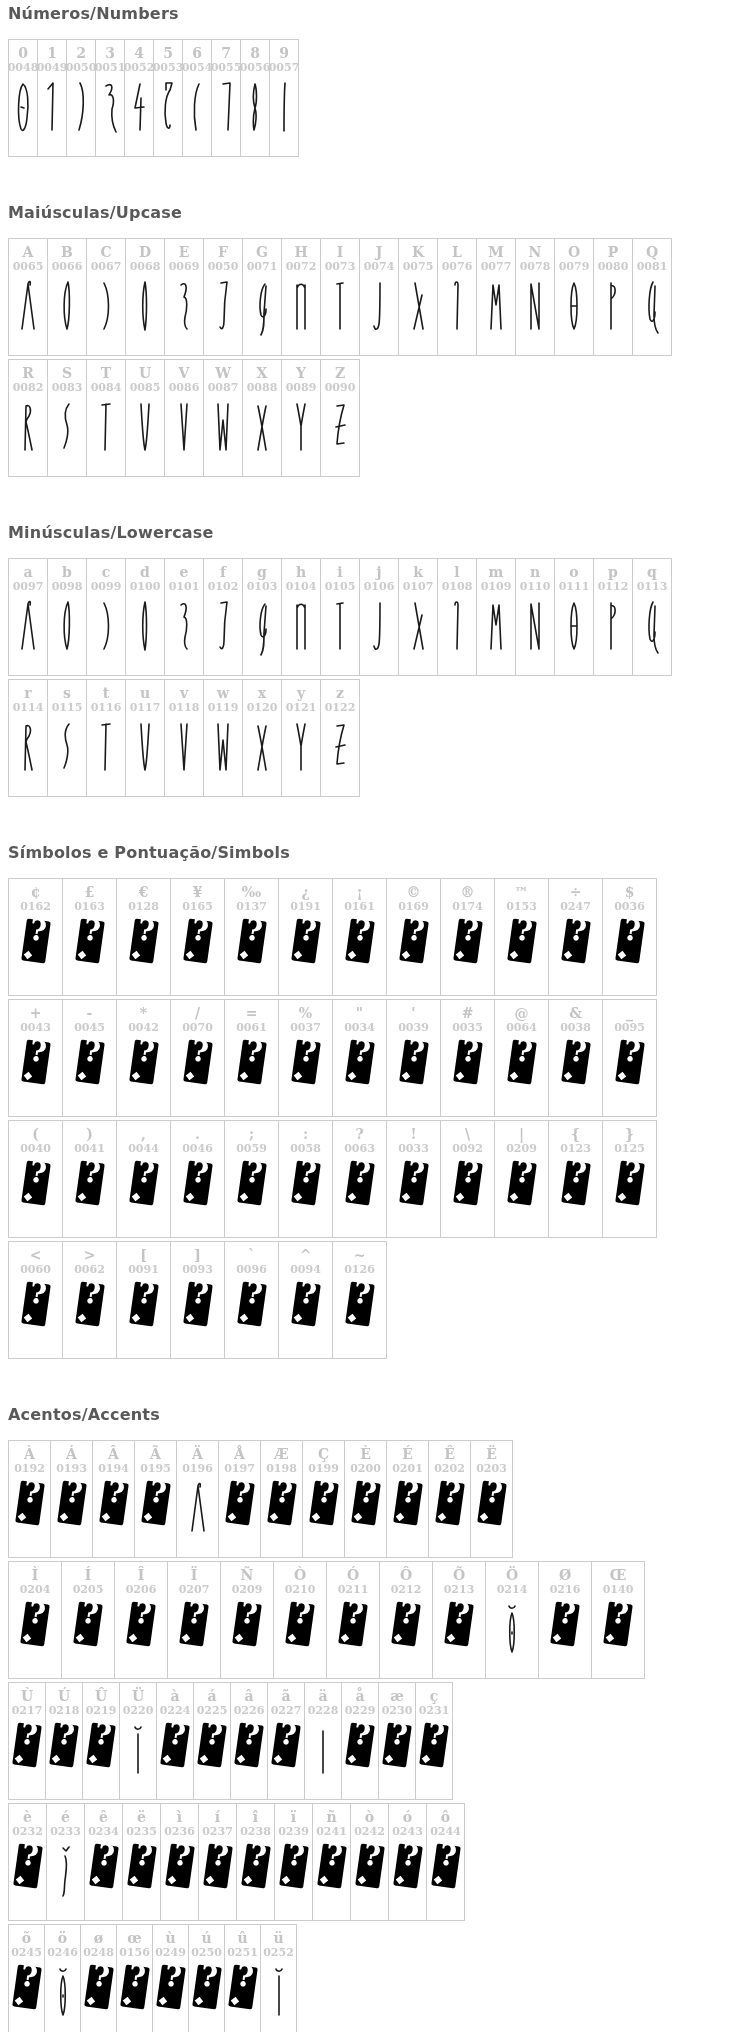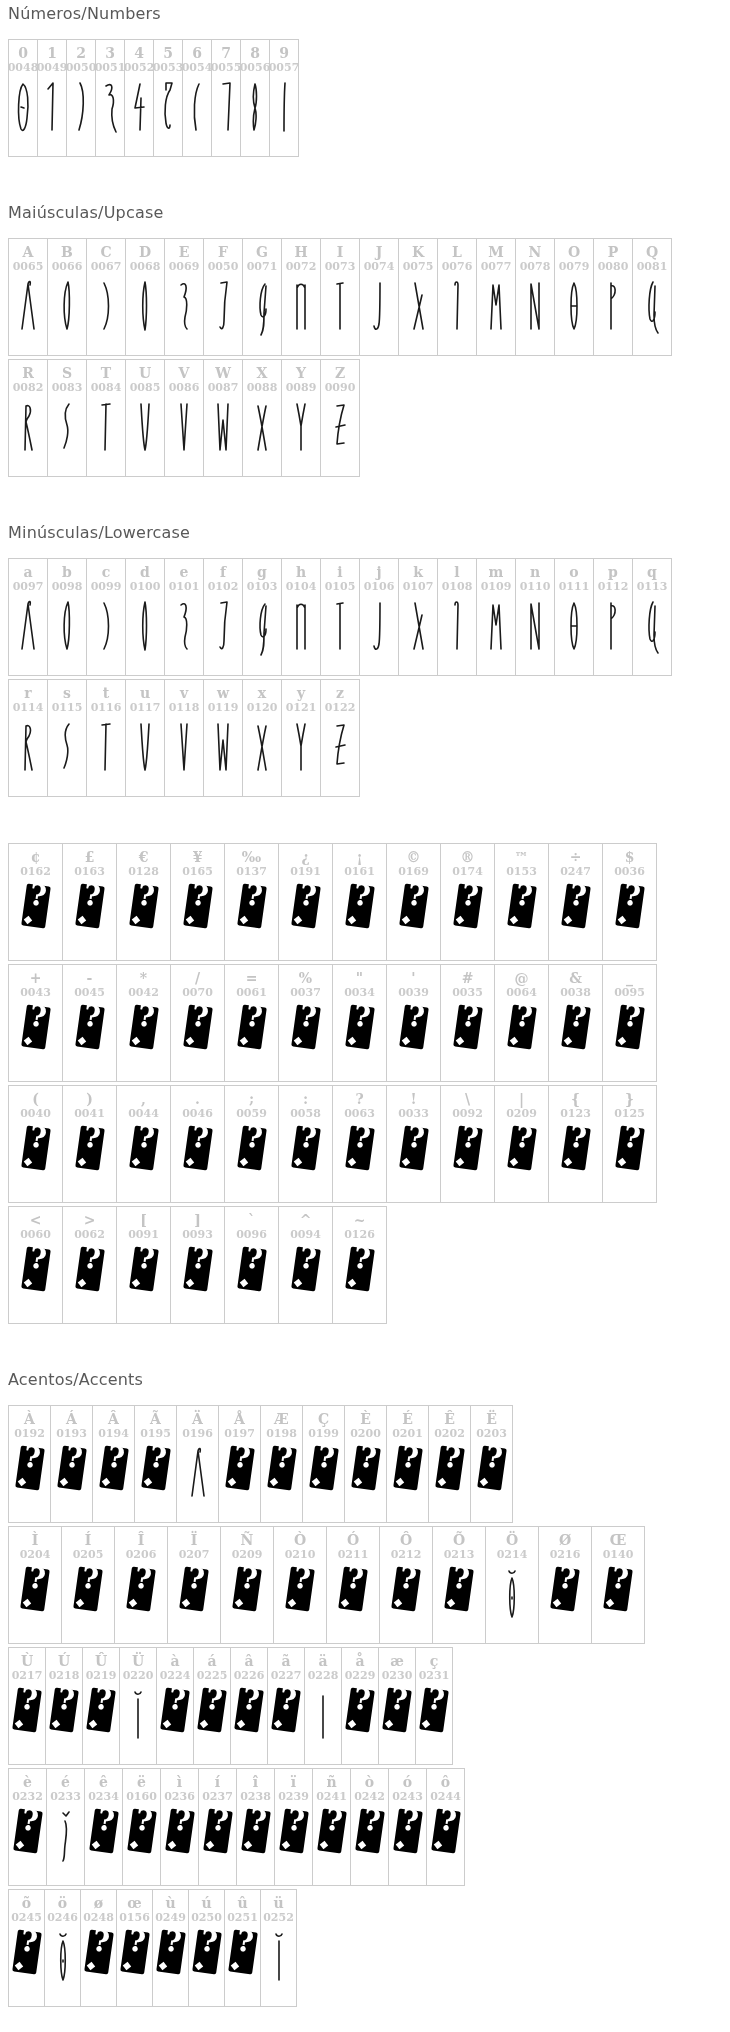--- a/index.html
+++ b/index.html
@@ -1,18 +1,18 @@
 <!DOCTYPE html>
 <html><head>
 <meta charset="utf-8">
 <style>
   html,body{margin:0;padding:0;background:#fff;}
   body{width:730px;font-family:"DejaVu Sans",sans-serif;padding:4px 0 10px 8px;box-sizing:border-box;}
   .sec{margin-bottom:46px;}
-  .hdr{font-size:16px;font-weight:400;color:#595959;margin:0 0 16px 0;letter-spacing:.2px;}
+  .hdr{font-size:16px;font-weight:700;color:#595959;margin:0 0 16px 0;letter-spacing:.2px;}
   .row{display:flex;border:1px solid #ccc;margin-bottom:3px;width:max-content;background:#fff;}
   .cell{border-right:1px solid #ccc;display:flex;flex-direction:column;align-items:center;padding-top:5px;height:111px;box-sizing:content-box;}
   .cell:last-child{border-right:none;}
   .ch{font-family:"DejaVu Serif",serif;font-weight:700;font-size:14px;color:#c4c4c4;line-height:16px;white-space:pre;}
   .code{font-family:"DejaVu Serif",serif;font-weight:700;font-size:11px;color:#cbcbcb;line-height:13px;}
   .glyph{flex:1;display:flex;align-items:flex-start;justify-content:center;margin-top:4px;}
   .notdef{position:relative;width:24px;height:42px;background:#000;border-radius:2px;transform:rotate(8deg);margin-top:3px;}
   .notdef .q{position:absolute;top:-7px;left:4px;font-family:"DejaVu Serif",serif;font-weight:700;font-size:29px;color:#fff;}
   .notdef .dot{position:absolute;left:3px;bottom:3px;width:6px;height:6px;background:#fff;transform:rotate(45deg);}
   svg{display:block;}
@@ -600,20 +600,21 @@
             <svg width="24" height="60" viewBox="0 0 24 60">
               <path d="M9,8 L16,7 C12,20 10,32 9,46 L16,45 M8,29 L17,27" fill="none" stroke="#1a1a1a" stroke-width="1.6" stroke-linecap="round" stroke-linejoin="round"></path>
             </svg>
           </div>
         </div>
       </div>
     </div>
 </section>
 
 <section class="sec">
+  <h2 class="hdr">Símbolos e Pontuação/Simbols</h2>
   <div class="rows">
       <div class="row">
         <div class="cell" style="width: 53px;">
           <div class="ch">¢</div>
           <div class="code">0162</div>
           <div class="glyph">
             <div class="notdef">
               <span class="q">?</span>
               <span class="dot"></span>
             </div>
@@ -1439,21 +1440,21 @@
           <div class="code">0234</div>
           <div class="glyph">
             <div class="notdef">
               <span class="q">?</span>
               <span class="dot"></span>
             </div>
           </div>
         </div>
         <div class="cell" style="width: 37px;">
           <div class="ch">ë</div>
-          <div class="code">0160</div>
+          <div class="code">0235</div>
           <div class="glyph">
             <div class="notdef">
               <span class="q">?</span>
               <span class="dot"></span>
             </div>
           </div>
         </div>
         <div class="cell" style="width: 37px;">
           <div class="ch">ì</div>
           <div class="code">0236</div>

